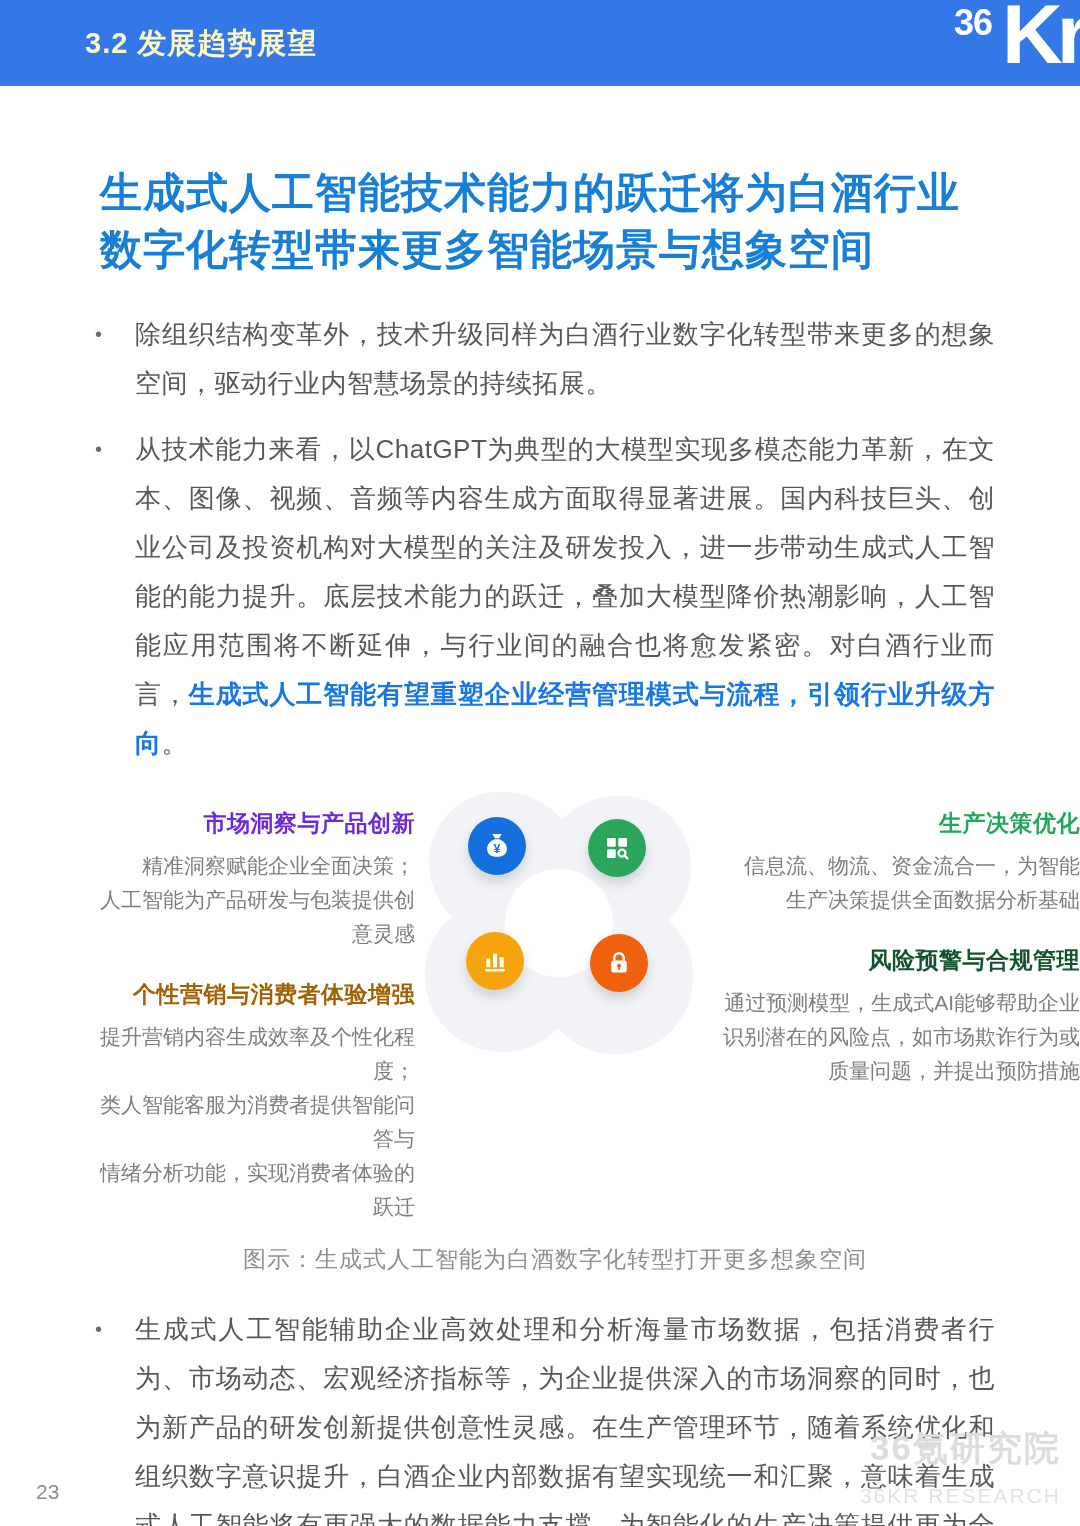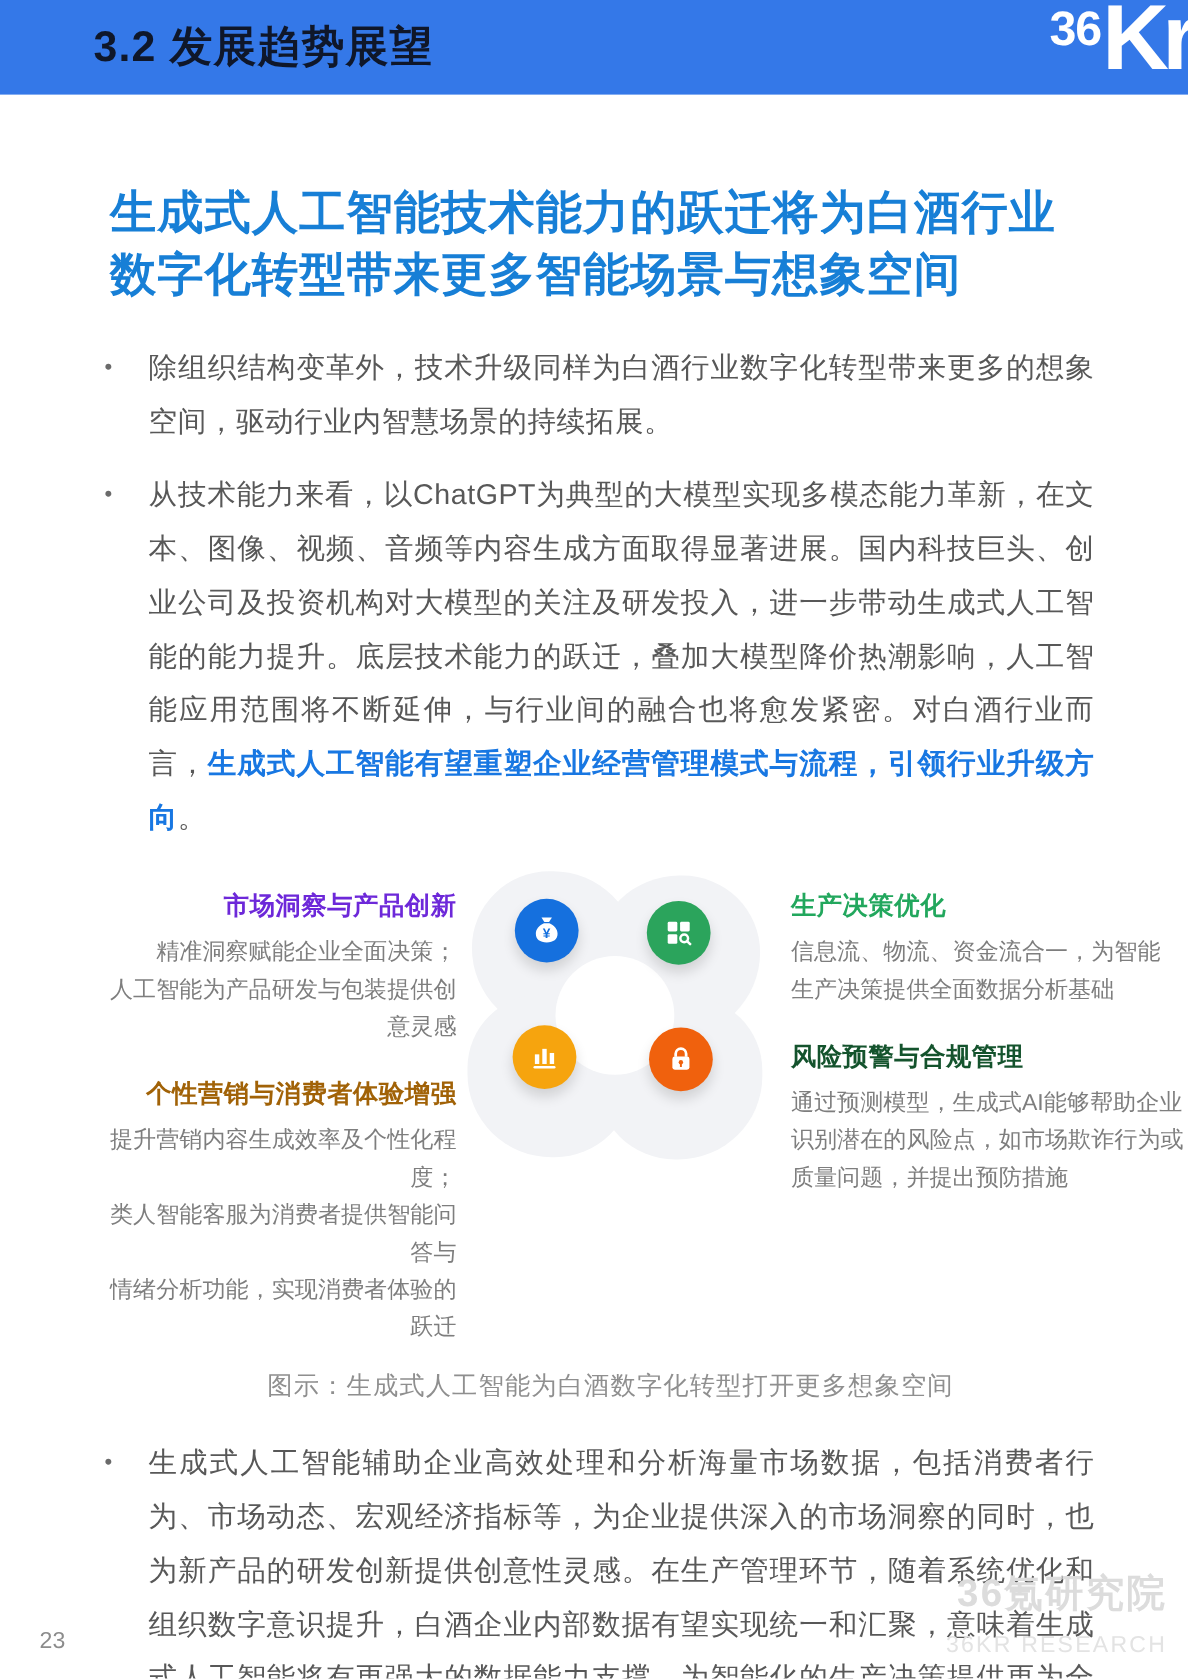--- a/index.html
+++ b/index.html
@@ -16,35 +16,35 @@
     position:relative;
     height:86px;
     width:100%;
     overflow:hidden;
   }
   .section-label {
     position:absolute;
     left:85px; top:0;
     height:86px;
     line-height:86px;
-    font-size:39px;
-    font-weight:700;
-    color:#0f172a;
+    font-size:29px;
+    font-weight:700;
+    color:#fef9c3;
     letter-spacing:1px;
   }
   .logo {
     position:absolute;
     right:-16px; top:0;
     width:150px; height:86px;
     color:#ffffff;
   }
   .logo-36 {
     position:absolute;
     left:8px; top:2px;
-    font-size:44px;
+    font-size:36px;
     font-weight:700;
     letter-spacing:-1px;
   }
   .logo-kr {
     position:absolute;
     left:56px; top:-14px;
     font-size:84px;
     font-weight:700;
     letter-spacing:-6px;
   }
@@ -85,21 +85,21 @@
     margin-top:24px;
     align-items:flex-start;
   }
   .diag-col-left {
     width:320px; flex:0 0 320px;
     text-align:right;
     padding-top:16px;
   }
   .diag-col-right {
     flex:1;
-    text-align:left;
+    text-align:right;
     padding-top:16px;
     padding-left:16px;
   }
   .quadrant h3 {
     font-size:23px;
     font-weight:700;
     margin-bottom:10px;
     letter-spacing:0.5px;
   }
   .quadrant .q-line {

